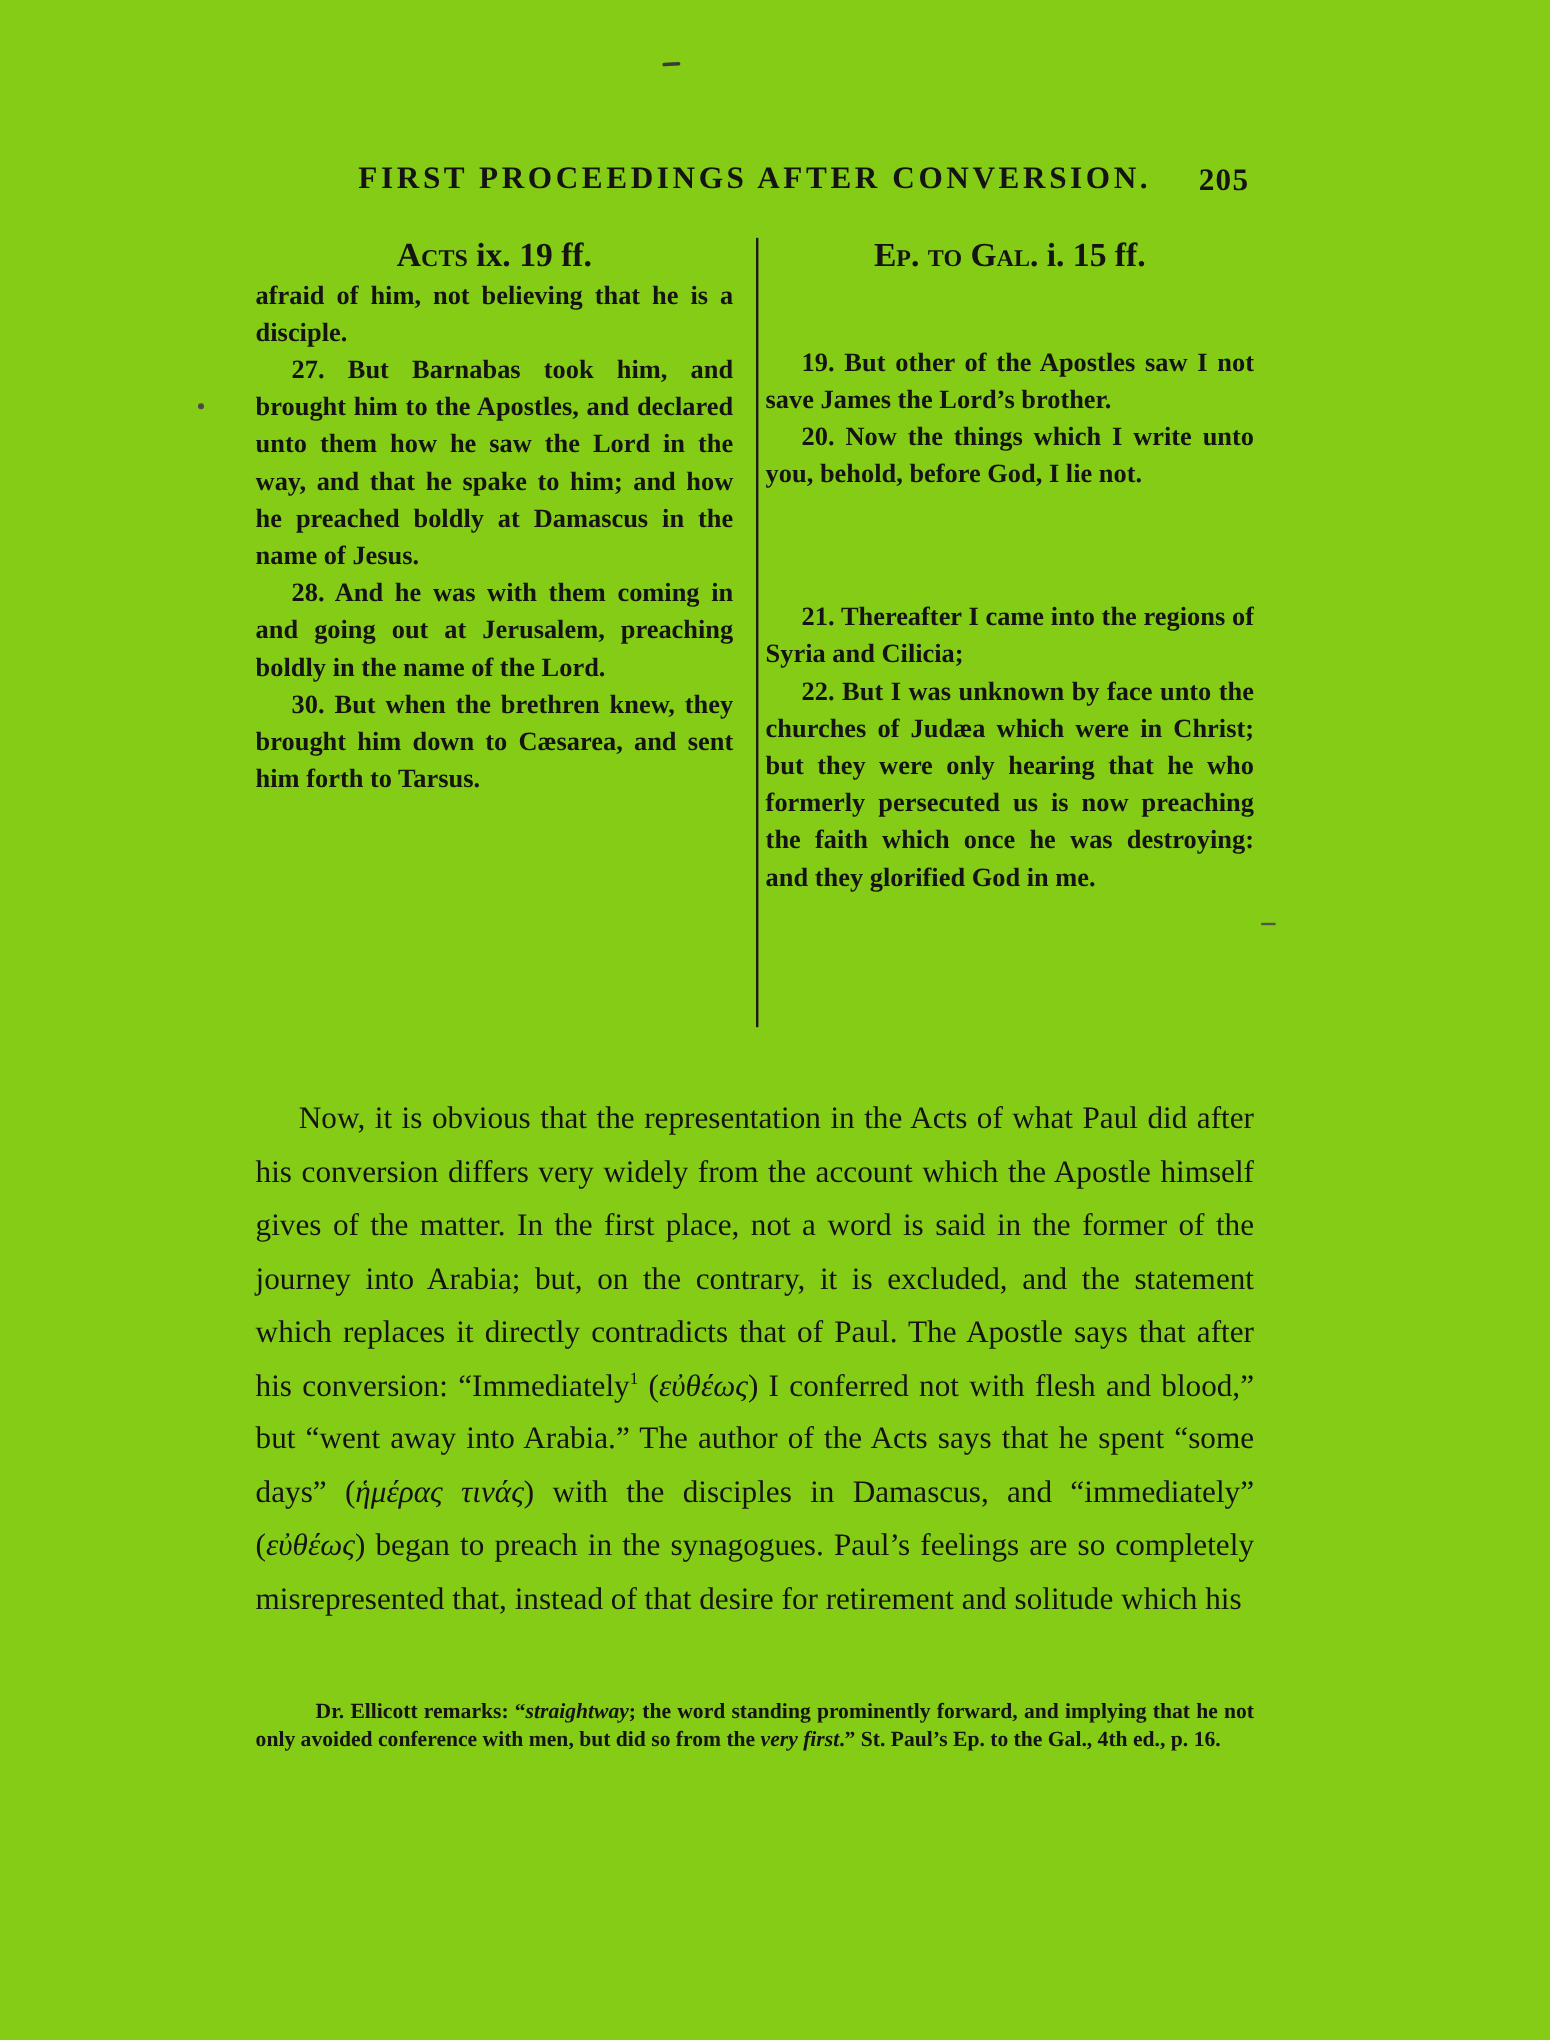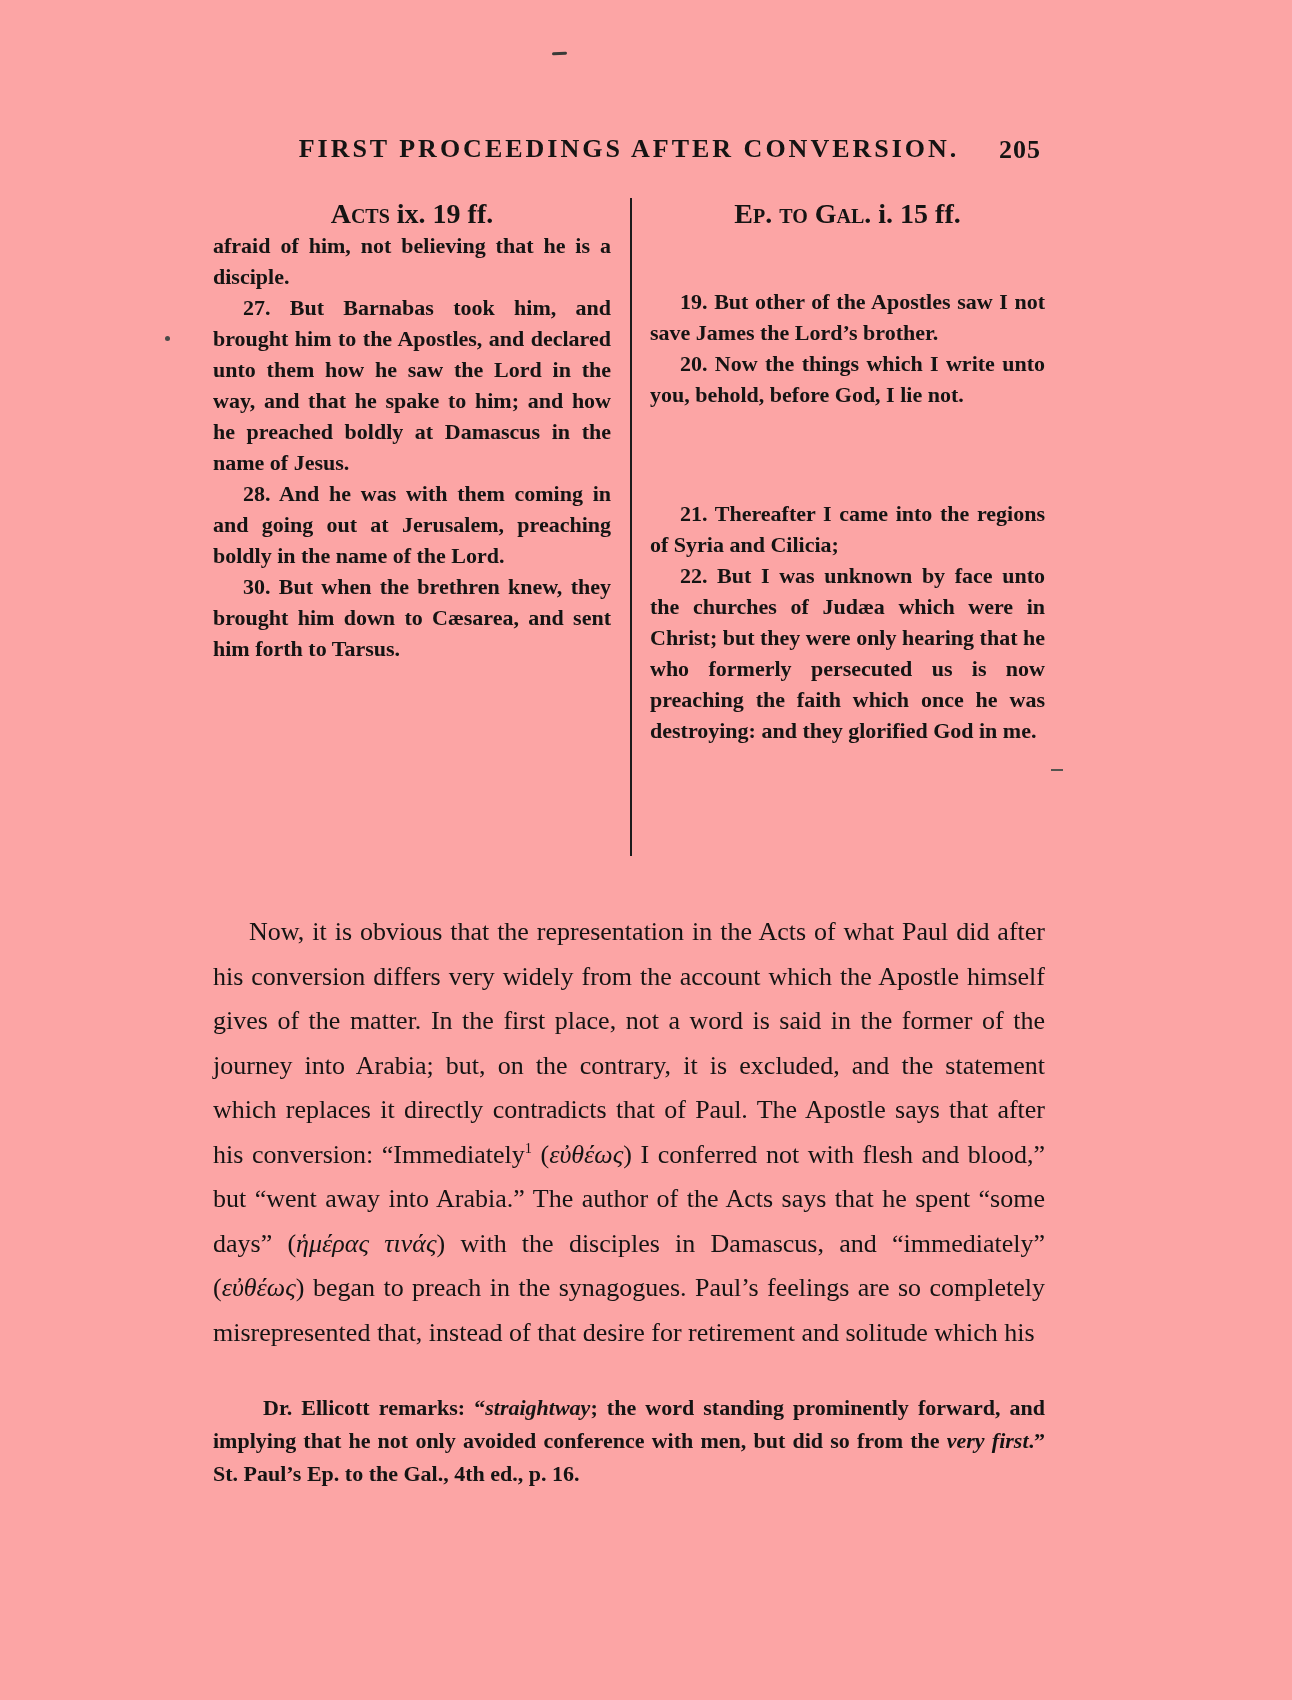--- a/index.html
+++ b/index.html
@@ -1,21 +1,21 @@
 <!DOCTYPE html>
 <html><head>
 <meta charset="utf-8">
 <style>
   html,body{margin:0;padding:0;}
   body{background:#e8e8e6;}
   .page{
     position:relative;
     width:1292px;height:1700px;
     margin:0 auto;
-    background:#fca5a5;
+    background:#84cc16;
     color:#151413;
     font-family:"Liberation Serif","DejaVu Serif",serif;
     overflow:hidden;
   }
   .content{position:absolute;left:213px;top:0;width:832px;}
 
   
   .running-header{
     margin-top:134px;
     position:relative;
@@ -34,21 +34,21 @@
   .columns{
     margin-top:34px;
     display:flex;
     height:662px;
     font-size:22px;
     line-height:31px;
     font-weight:bold;
     overflow:hidden;
   }
   .col-left{width:398px;}
-  .col-right{flex:1;margin-left:18px;}
+  .col-right{flex:1;margin-left:6px;}
   .divider{width:2px;background:#1b1b1b;margin-left:19px;height:658px;}
   .col-heading{
     text-align:center;
     font-size:28px;
     margin:0 0 1px 0;
     font-weight:bold;
   }
   .col-para{
     margin:0;
     text-align:justify;
@@ -63,23 +63,23 @@
     margin-top:50px;
     font-size:26px;
     line-height:44.5px;
     text-align:justify;
     text-indent:36px;
   }
   .body-text sup{font-size:0.55em;line-height:0;}
 
   
   .footnote{
-    margin-top:36px;
-    font-size:22px;
-    line-height:33px;
+    margin-top:60px;
+    font-size:18px;
+    line-height:23px;
     font-weight:bold;
     text-align:justify;
     text-indent:50px;
   }
 
   .it{font-style:italic;}
   .sc{font-variant:small-caps;}
 
   
   .artifact{position:absolute;background:#3a3a38;}

